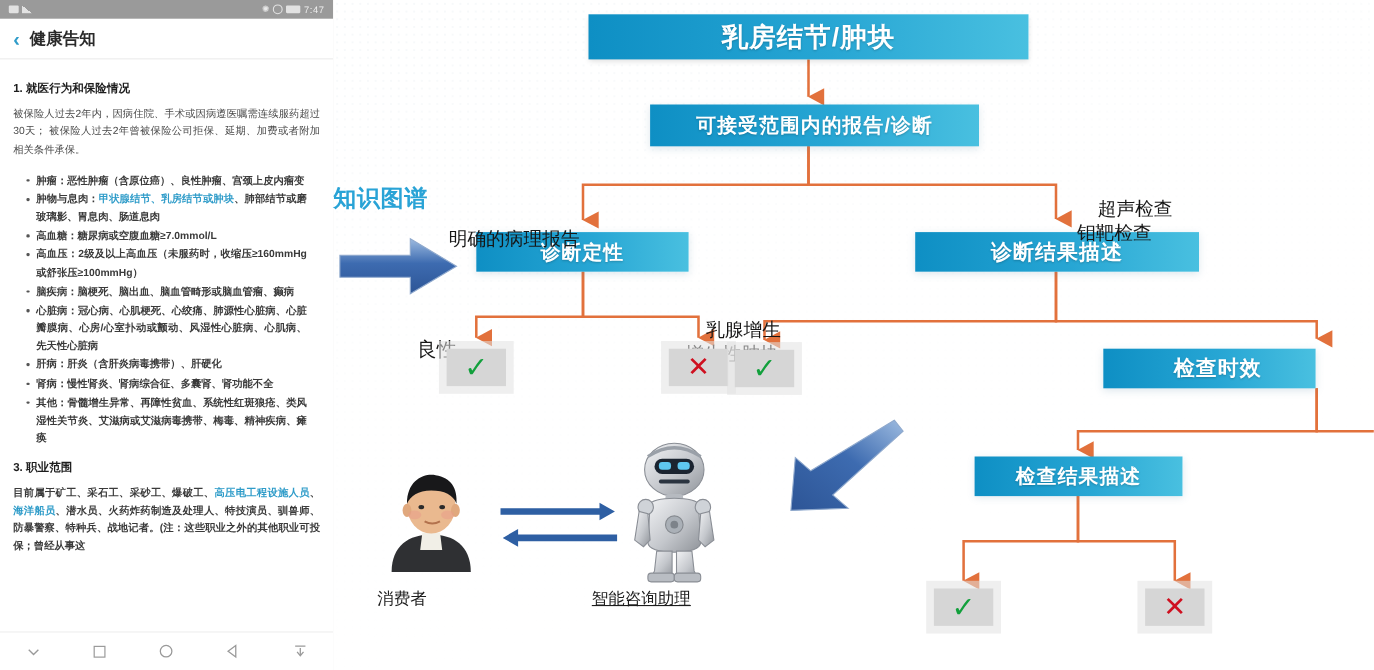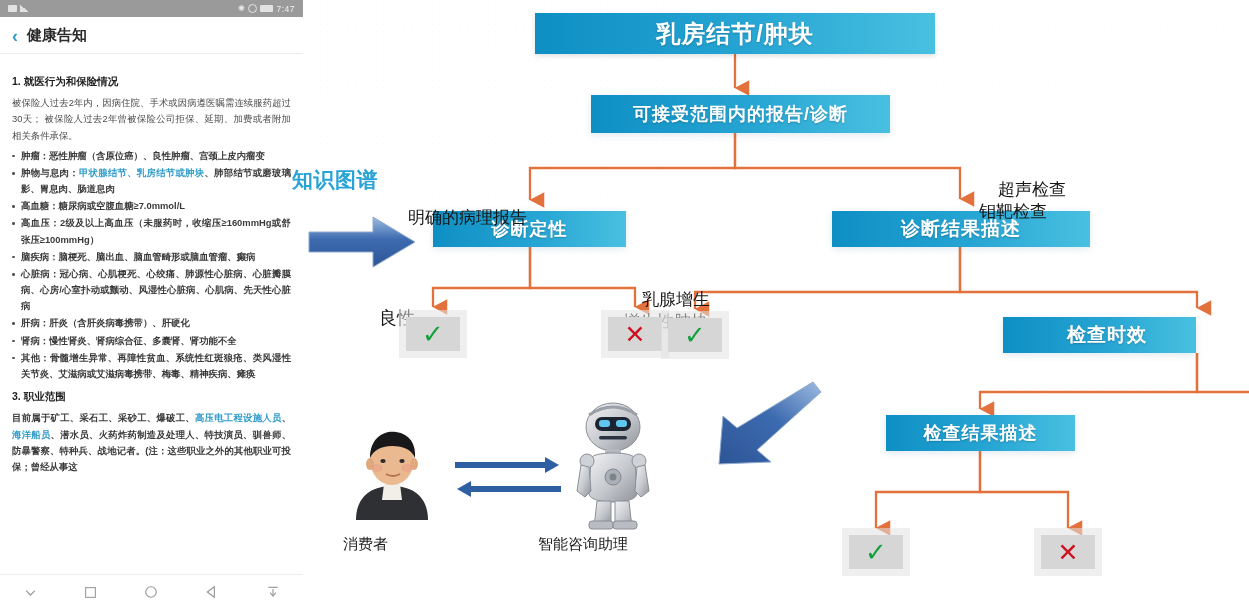--- a/index.html
+++ b/index.html
@@ -44,21 +44,21 @@
   #back-chevron{color:#2f9cc9;font-size:18px;font-weight:bold;line-height:1;}
   #phone-title{font-size:15px;font-weight:bold;color:#2a2a2a;}
 
   #phone-body{
     position:absolute;top:61px;bottom:34px;left:0;width:303px;
     overflow:hidden;padding:6px 12px 0 12px;box-sizing:border-box;
     color:#3a3a3a;
   }
   .sec-h{font-size:10.5px;font-weight:bold;color:#1d1d1d;margin:7px 0 6px 0;line-height:1.45;}
   .para{font-size:9.4px;line-height:1.72;color:#4a4a4a;margin-bottom:4px;text-align:justify;}
-  ul.blist{list-style:none;margin:0;padding:0;}
+  ul.blist{list-style:none;margin:12px;padding:0;}
   ul.blist>li{
     position:relative;padding-left:9px;font-size:9.4px;line-height:1.72;
     color:#3a3a3a;margin-bottom:1px;font-weight:bold;text-align:justify;
   }
   ul.blist>li:before{
     content:"";position:absolute;left:0;top:7px;
     width:2.6px;height:2.6px;border-radius:50%;background:#555;
   }
   .hl{color:#2f9cc9;}
 
@@ -103,21 +103,21 @@
   .mark.ok{color:#12a03c;}
   .mark.no{color:#cf1020;}
 
   
   .bigarrow{position:absolute;}
 
   
   .figcap{position:absolute;font-size:15px;color:#1c1c1c;}
 
   #kg-label{
-    position:absolute;left:292px;top:166px;
+    position:absolute;left:303px;top:166px;
     font-size:21px;font-weight:bold;color:#29a3d6;
     text-shadow:0 1px 0 rgba(255,255,255,.8);letter-spacing:.5px;
   }
 </style>
 </head>
 <body>
 
 <div id="phone">
 
   <div id="statusbar">
@@ -348,20 +348,20 @@
   </svg>
 
   <svg style="position:absolute;left:150px;top:452px;" width="110" height="50" viewBox="0 0 110 50">
     <path d="M2,10 L92,10 L92,5 L106,13 L92,21 L92,16 L2,16 Z" fill="#2e5fa3"></path>
     <path d="M108,34 L18,34 L18,29 L4,37 L18,45 L18,40 L108,40 Z" fill="#2e5fa3"></path>
   </svg>
 
   <div class="figcap" style="left:40px;top:535px;">
     <span>消费者</span>
   </div>
-  <div class="figcap" style="left:235px;top:535px;">
+  <div class="figcap" style="left:235px;top:535px;text-decoration:underline;">
     <span>智能咨询助理</span>
   </div>
 </div>
 
 <div id="kg-label">
   <span>知识图谱</span>
 </div>
 
 </body></html>

